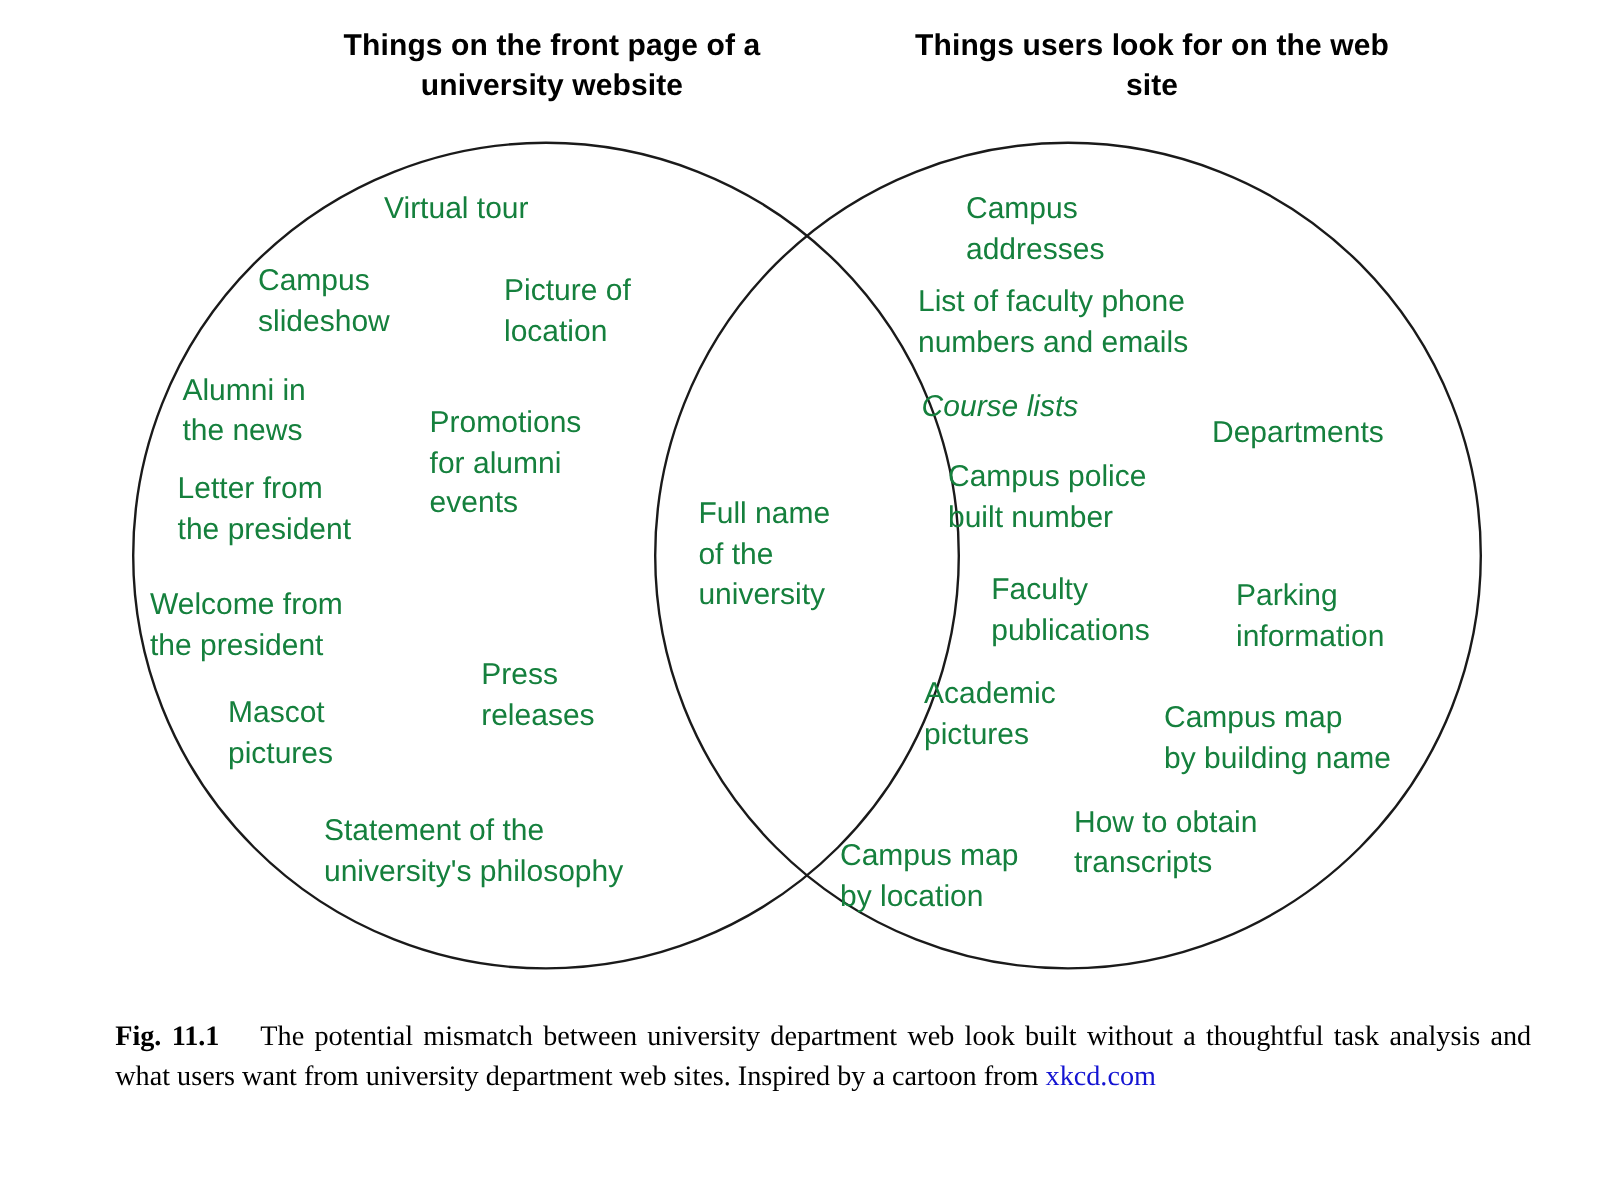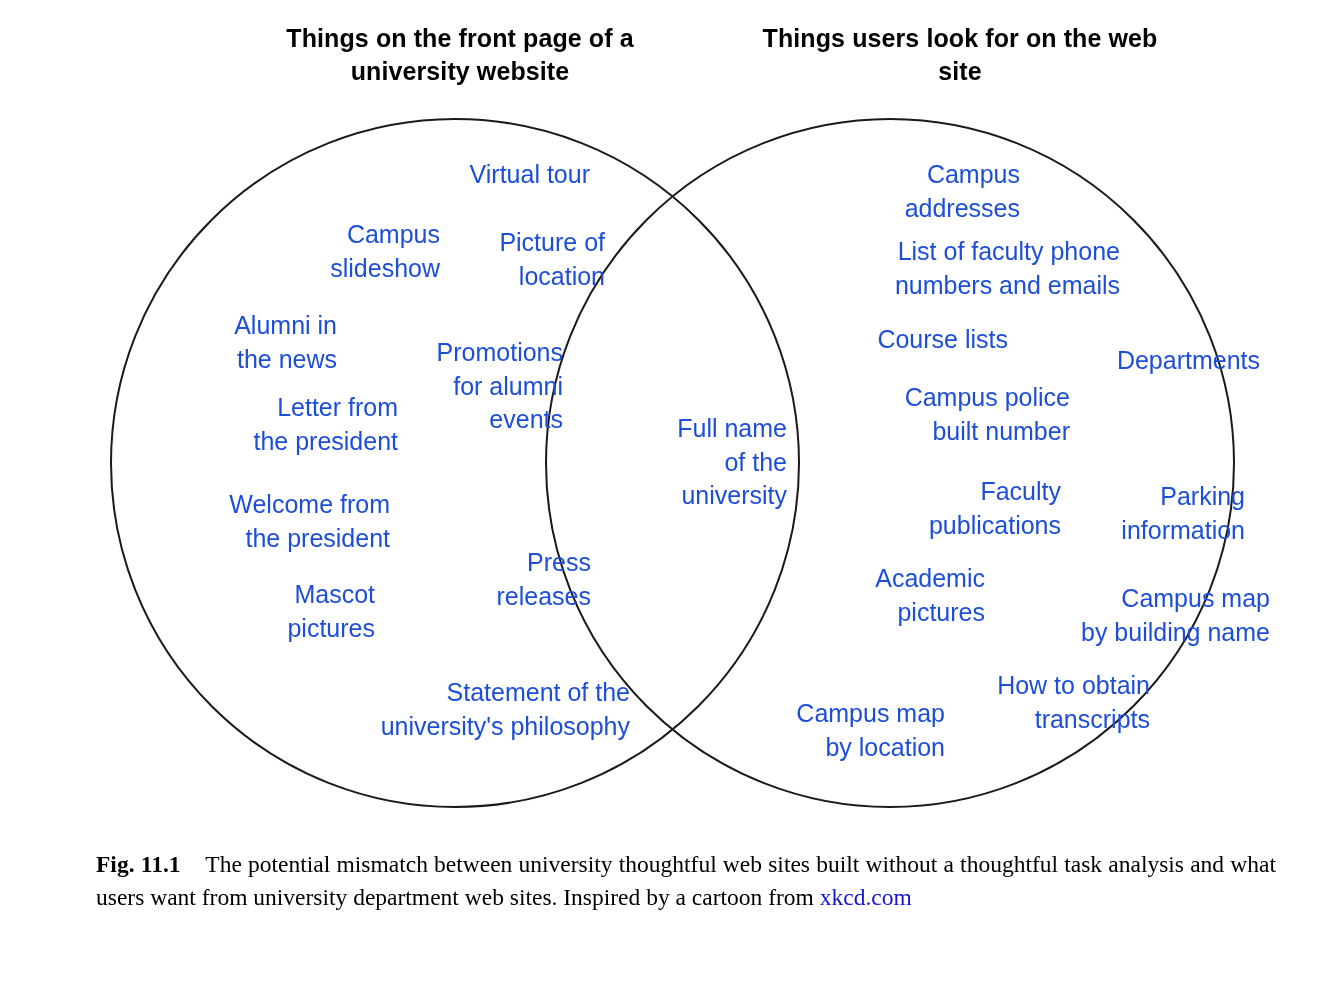--- a/index.html
+++ b/index.html
@@ -43,25 +43,25 @@
     border-radius: 50%;
     box-sizing: border-box;
     background: transparent;
   }
   #circle-left  { left: 110px; top: 118px; width: 690px; height: 690px; }
   #circle-right { left: 545px; top: 118px; width: 690px; height: 690px; }
 
   
   .venn-item {
     position: absolute;
-    text-align: right;
+    text-align: left;
     font-size: 25px;
     line-height: 1.34;
     white-space: pre-line;
-    color: #1d4ed8;
+    color: #15803d;
   }
 
   
   #caption {
     position: absolute;
     left: 96px;
     top: 848px;
     width: 1180px;
     font-family: "Liberation Serif", serif;
     font-size: 23.5px;
@@ -116,35 +116,35 @@
   <div id="center-items-layer">
       <div class="venn-item" style="left: 582px; top: 412px; width: 205px;">Full name
 of the
 university</div>
     </div>
   <div id="right-items-layer">
       <div class="venn-item" style="left: 805px; top: 158px; width: 215px;">Campus
 addresses</div>
       <div class="venn-item" style="left: 765px; top: 235px; width: 355px;">List of faculty phone
 numbers and emails</div>
-      <div class="venn-item" style="left: 768px; top: 323px; width: 240px;">Course lists</div>
+      <div class="venn-item" style="left: 768px; top: 323px; width: 240px; font-style: italic;">Course lists</div>
       <div class="venn-item" style="left: 1010px; top: 344px; width: 250px;">Departments</div>
       <div class="venn-item" style="left: 790px; top: 381px; width: 280px;">Campus police
 built number</div>
       <div class="venn-item" style="left: 826px; top: 475px; width: 235px;">Faculty
 publications</div>
       <div class="venn-item" style="left: 1030px; top: 480px; width: 215px;">Parking
 information</div>
       <div class="venn-item" style="left: 770px; top: 562px; width: 215px;">Academic
 pictures</div>
       <div class="venn-item" style="left: 970px; top: 582px; width: 300px;">Campus map
 by building name</div>
       <div class="venn-item" style="left: 895px; top: 669px; width: 255px;">How to obtain
 transcripts</div>
       <div class="venn-item" style="left: 700px; top: 697px; width: 245px;">Campus map
 by location</div>
     </div>
 
   <div id="caption">
-    <span id="caption-label">Fig. 11.1</span><span>&nbsp;&nbsp;&nbsp;&nbsp;</span><span id="caption-text">The potential mismatch between university thoughtful web sites built without a thoughtful task analysis and what users want from university department web sites. Inspired by a cartoon from </span><a href="#" id="caption-link">xkcd.com</a>
+    <span id="caption-label">Fig. 11.1</span><span>&nbsp;&nbsp;&nbsp;&nbsp;</span><span id="caption-text">The potential mismatch between university department web look built without a thoughtful task analysis and what users want from university department web sites. Inspired by a cartoon from </span><a href="#" id="caption-link">xkcd.com</a>
   </div>
 
 </div>
 
 </body></html>

